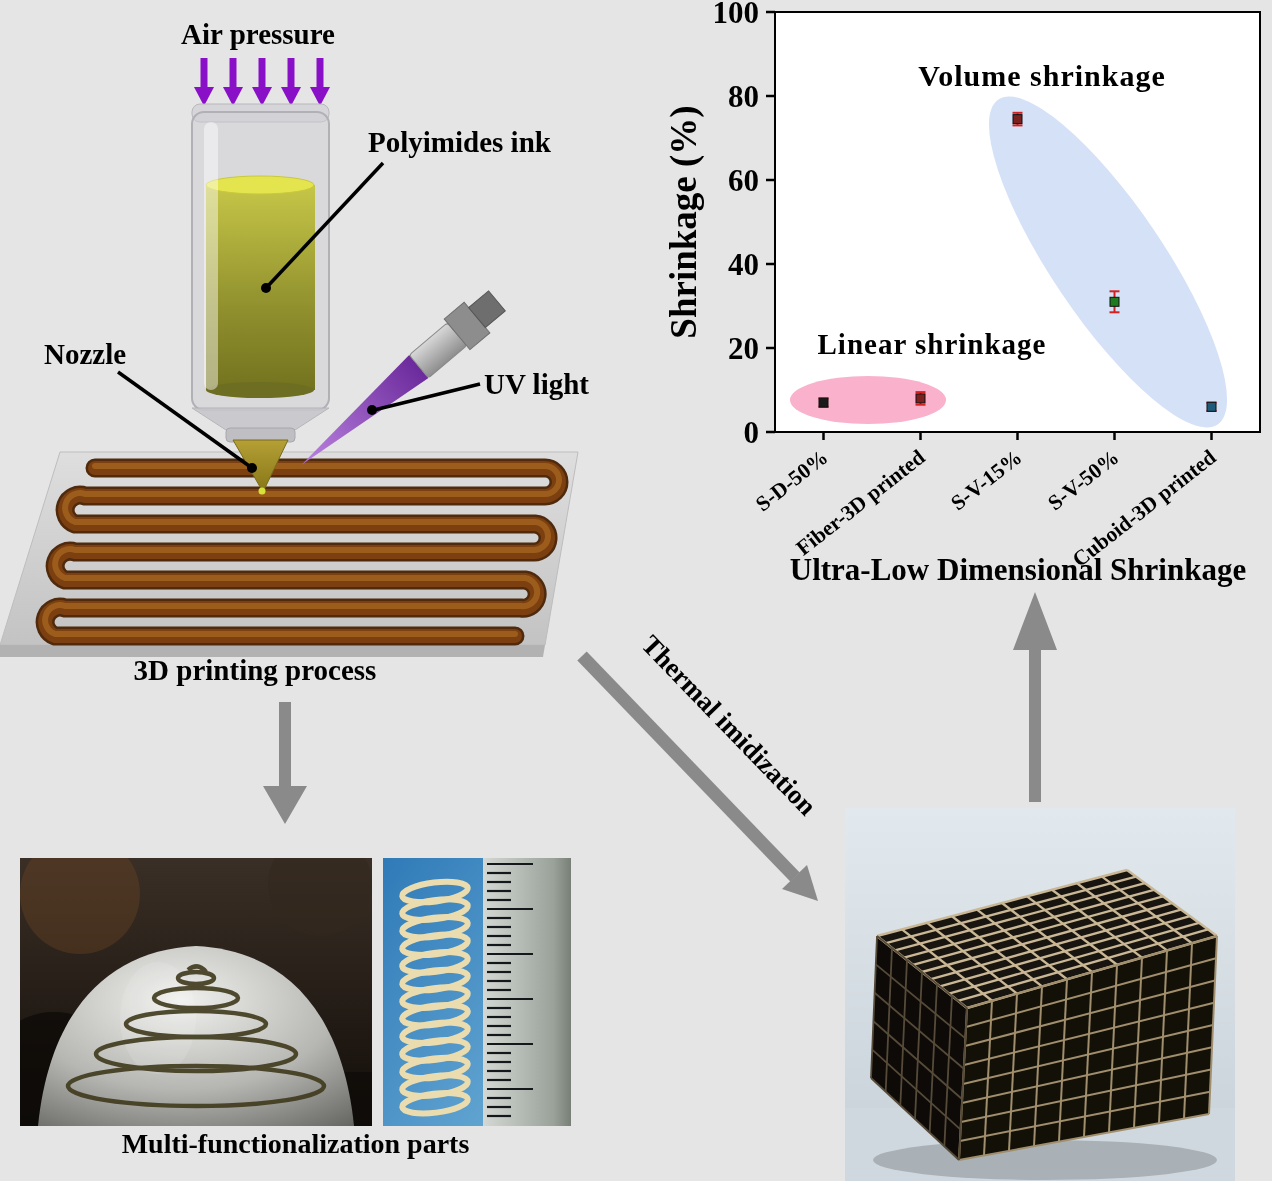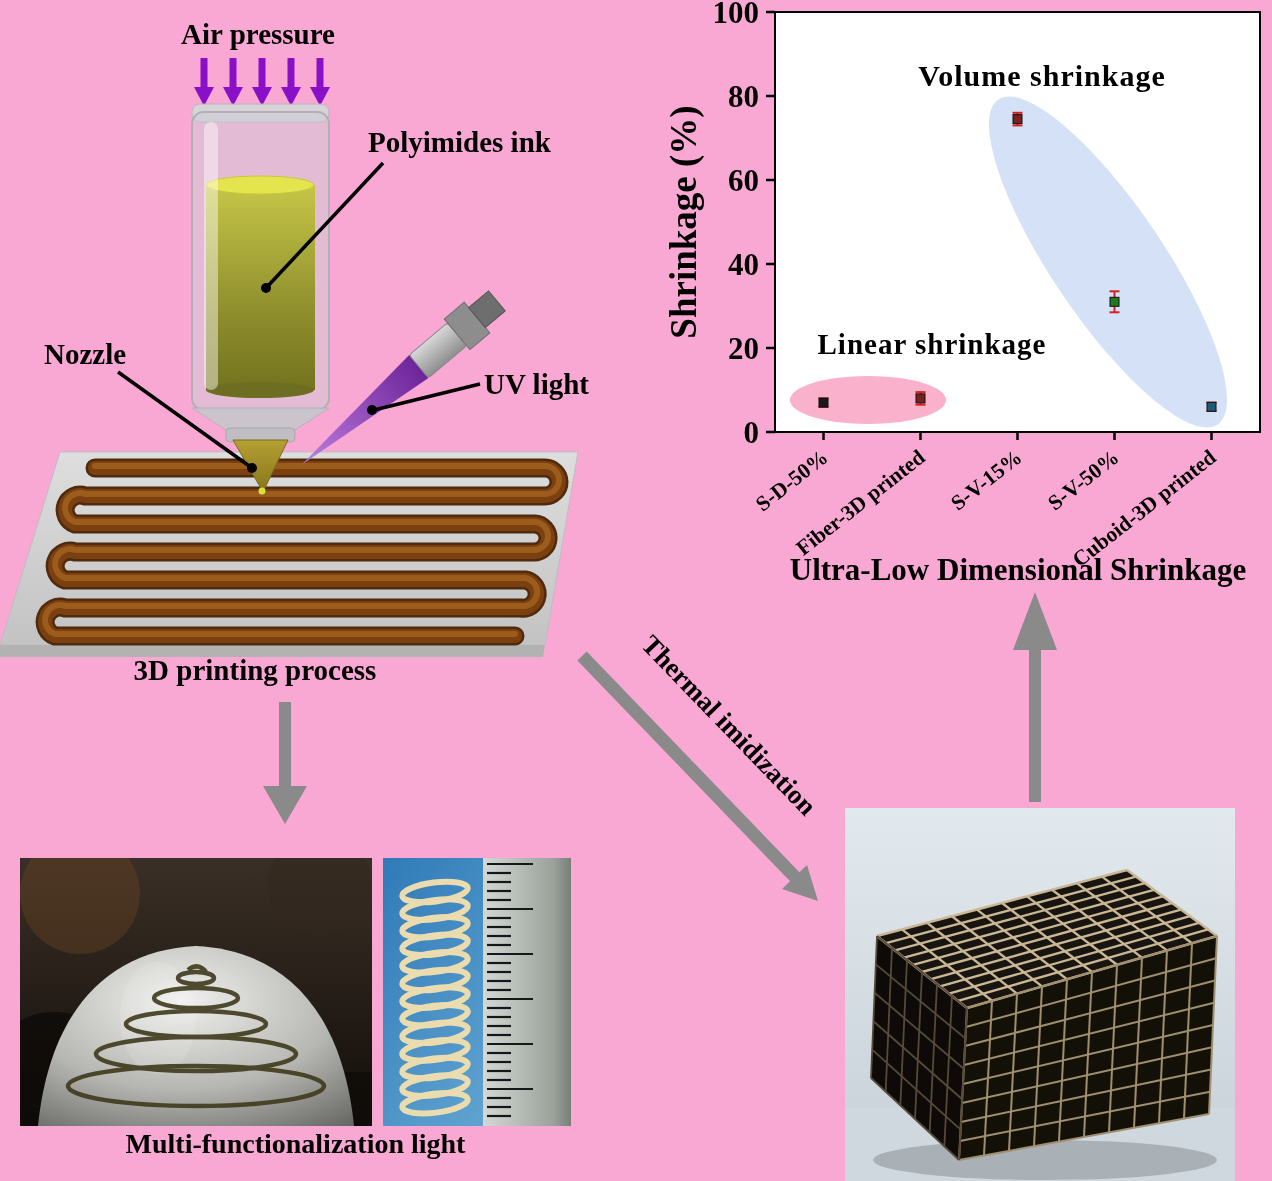--- a/index.html
+++ b/index.html
@@ -1,16 +1,16 @@
 <!DOCTYPE html>
 <html><head>
 <meta charset="utf-8">
 <style>
   html,body{margin:0;padding:0;background:#ffffff;}
-  .canvas{position:relative;width:1272px;height:1181px;background:#f9a8d4;overflow:hidden;
+  .canvas{position:relative;width:1272px;height:1181px;background:#e5e5e5;overflow:hidden;
           font-family:"Liberation Serif","DejaVu Serif",serif;}
   .abs{position:absolute;}
   svg{display:block;}
   svg text{font-family:"Liberation Serif","DejaVu Serif",serif;fill:#000;}
   .caption{font-weight:bold;font-size:28px;text-align:center;color:#000;}
 </style>
 </head>
 <body>
 
 <div class="canvas">
@@ -253,21 +253,21 @@
         <ellipse cx="52" cy="139.60000000000002" rx="33" ry="9.5" fill="none" stroke="#eadcae" stroke-width="6" transform="rotate(-7 52 139.60000000000002)"></ellipse>
         <ellipse cx="52" cy="157.20000000000002" rx="33" ry="9.5" fill="none" stroke="#eadcae" stroke-width="6" transform="rotate(-7 52 157.20000000000002)"></ellipse>
         <ellipse cx="52" cy="174.8" rx="33" ry="9.5" fill="none" stroke="#eadcae" stroke-width="6" transform="rotate(-7 52 174.8)"></ellipse>
         <ellipse cx="52" cy="192.4" rx="33" ry="9.5" fill="none" stroke="#eadcae" stroke-width="6" transform="rotate(-7 52 192.4)"></ellipse>
         <ellipse cx="52" cy="210" rx="33" ry="9.5" fill="none" stroke="#eadcae" stroke-width="6" transform="rotate(-7 52 210)"></ellipse>
         <ellipse cx="52" cy="227.60000000000002" rx="33" ry="9.5" fill="none" stroke="#eadcae" stroke-width="6" transform="rotate(-7 52 227.60000000000002)"></ellipse>
         <ellipse cx="52" cy="245.20000000000002" rx="33" ry="9.5" fill="none" stroke="#eadcae" stroke-width="6" transform="rotate(-7 52 245.20000000000002)"></ellipse>
       </g>
   </svg>
 
-  <div class="abs caption" style="left:20px;top:1128px;width:551px">Multi-functionalization light</div>
+  <div class="abs caption" style="left:20px;top:1128px;width:551px">Multi-functionalization parts</div>
 
   <svg class="abs" style="left:845px;top:808px" width="390" height="373" viewBox="0 0 390 373">
     <defs>
       <linearGradient id="g-bg3" x1="0" y1="0" x2="0" y2="1">
         <stop offset="0" stop-color="#e2e9ee"></stop>
           <stop offset="1" stop-color="#c6d0d7"></stop>
       </linearGradient>
     </defs>
     <rect width="390" height="373" fill="url(#g-bg3)"></rect>
     <rect y="300" width="390" height="73" fill="#cfd8de"></rect>

